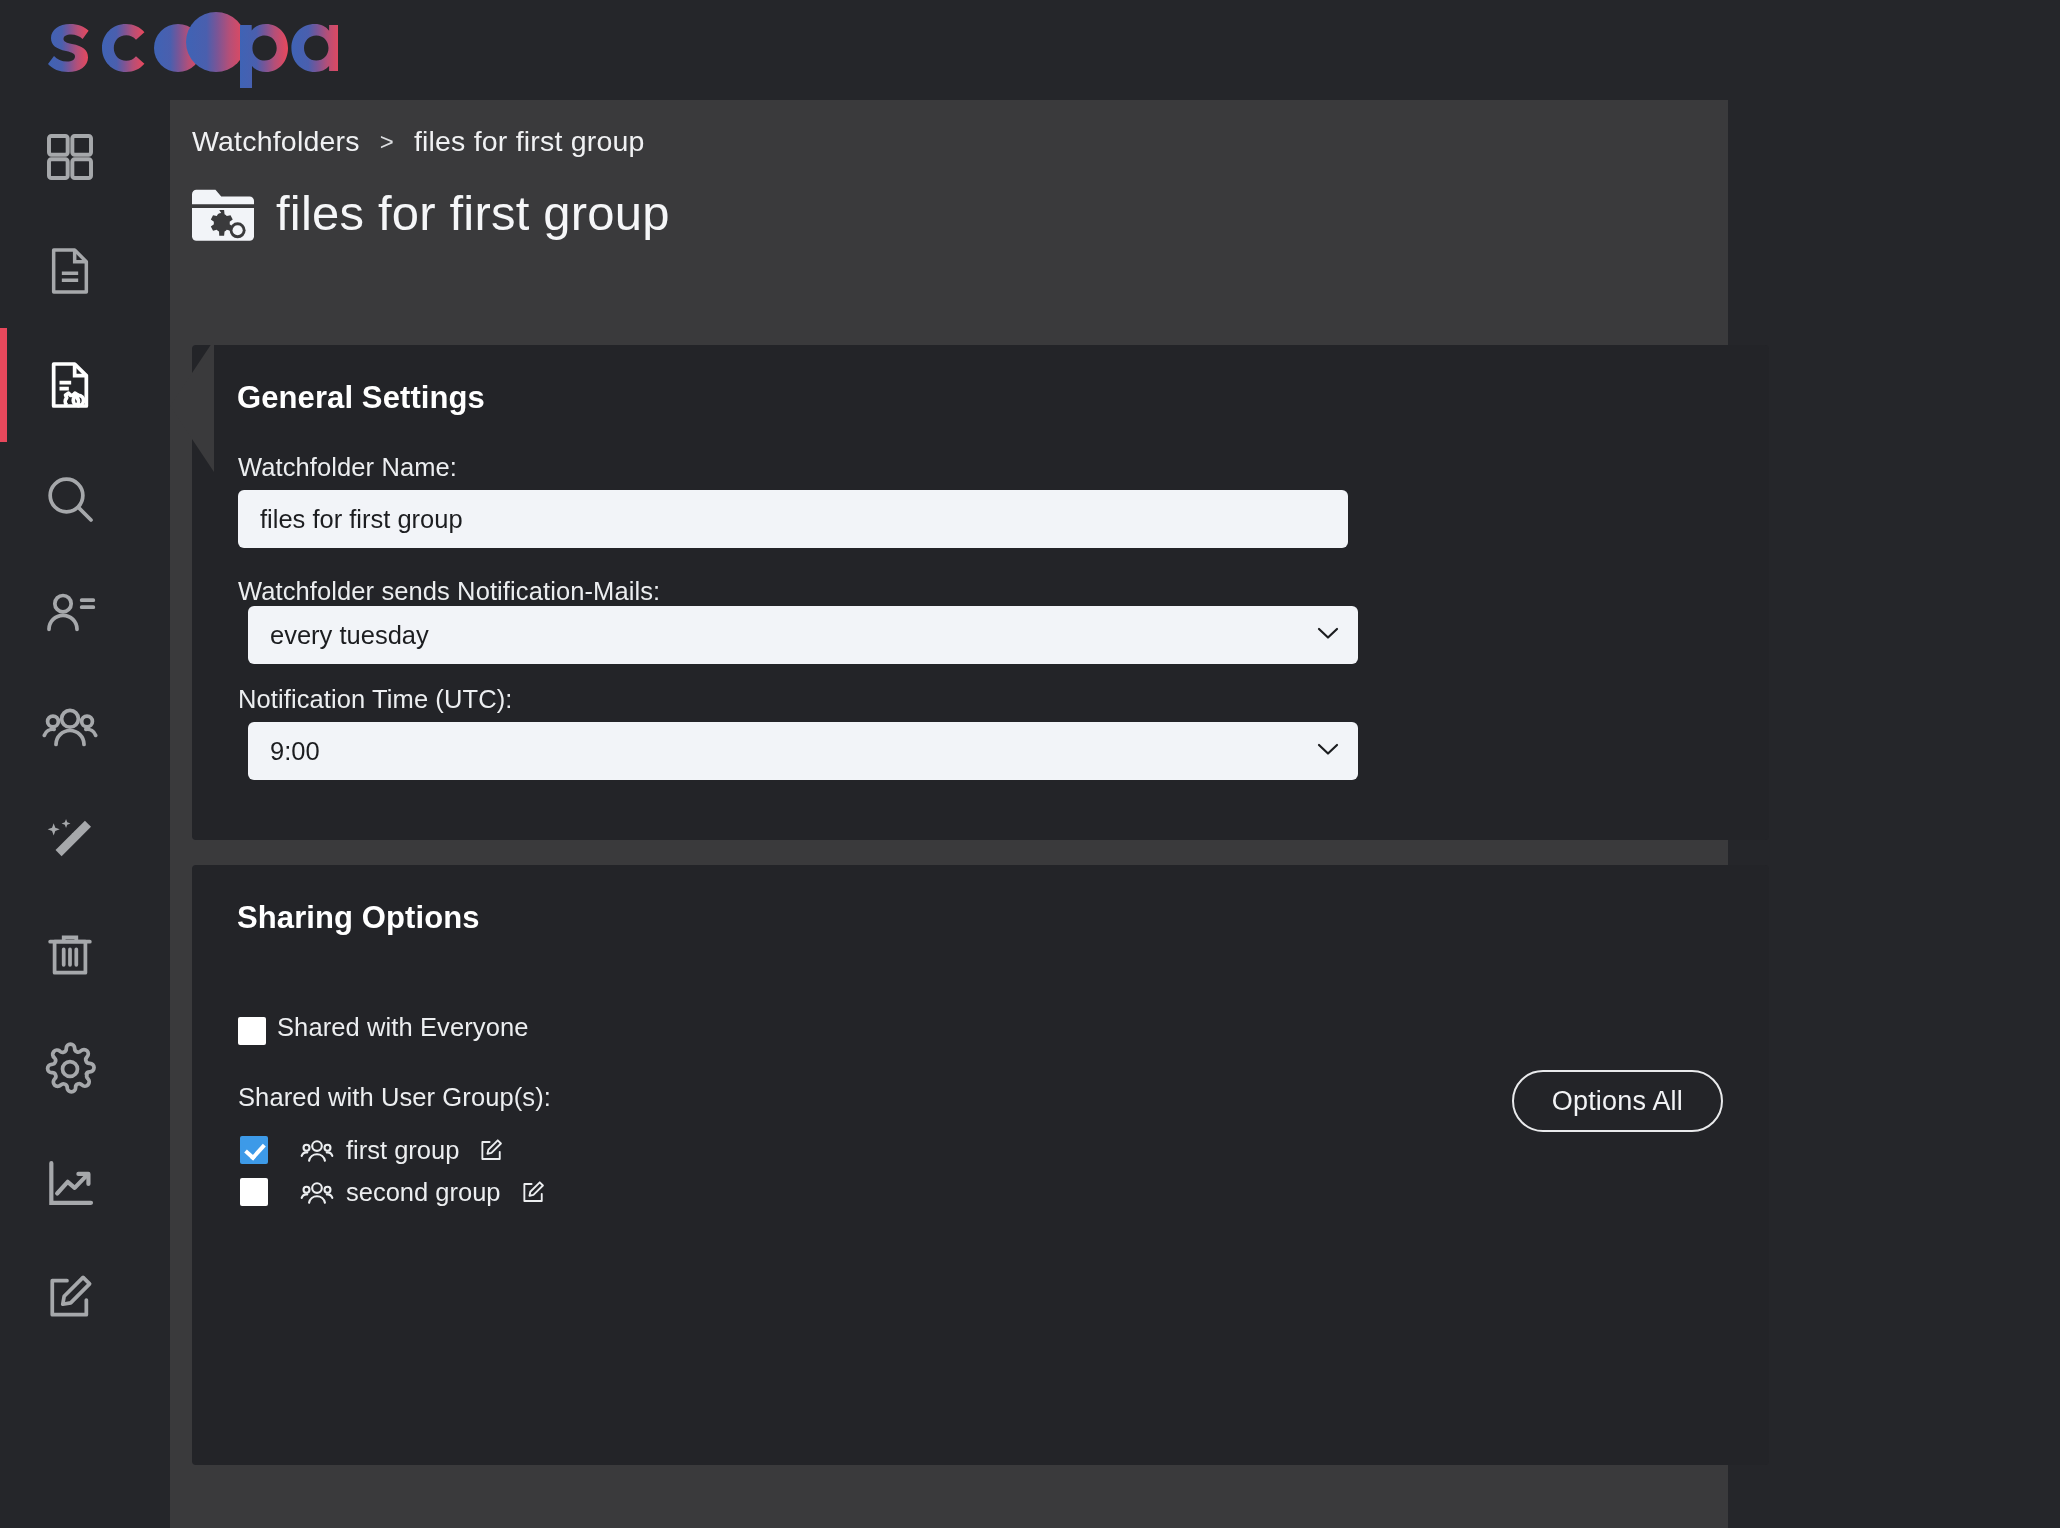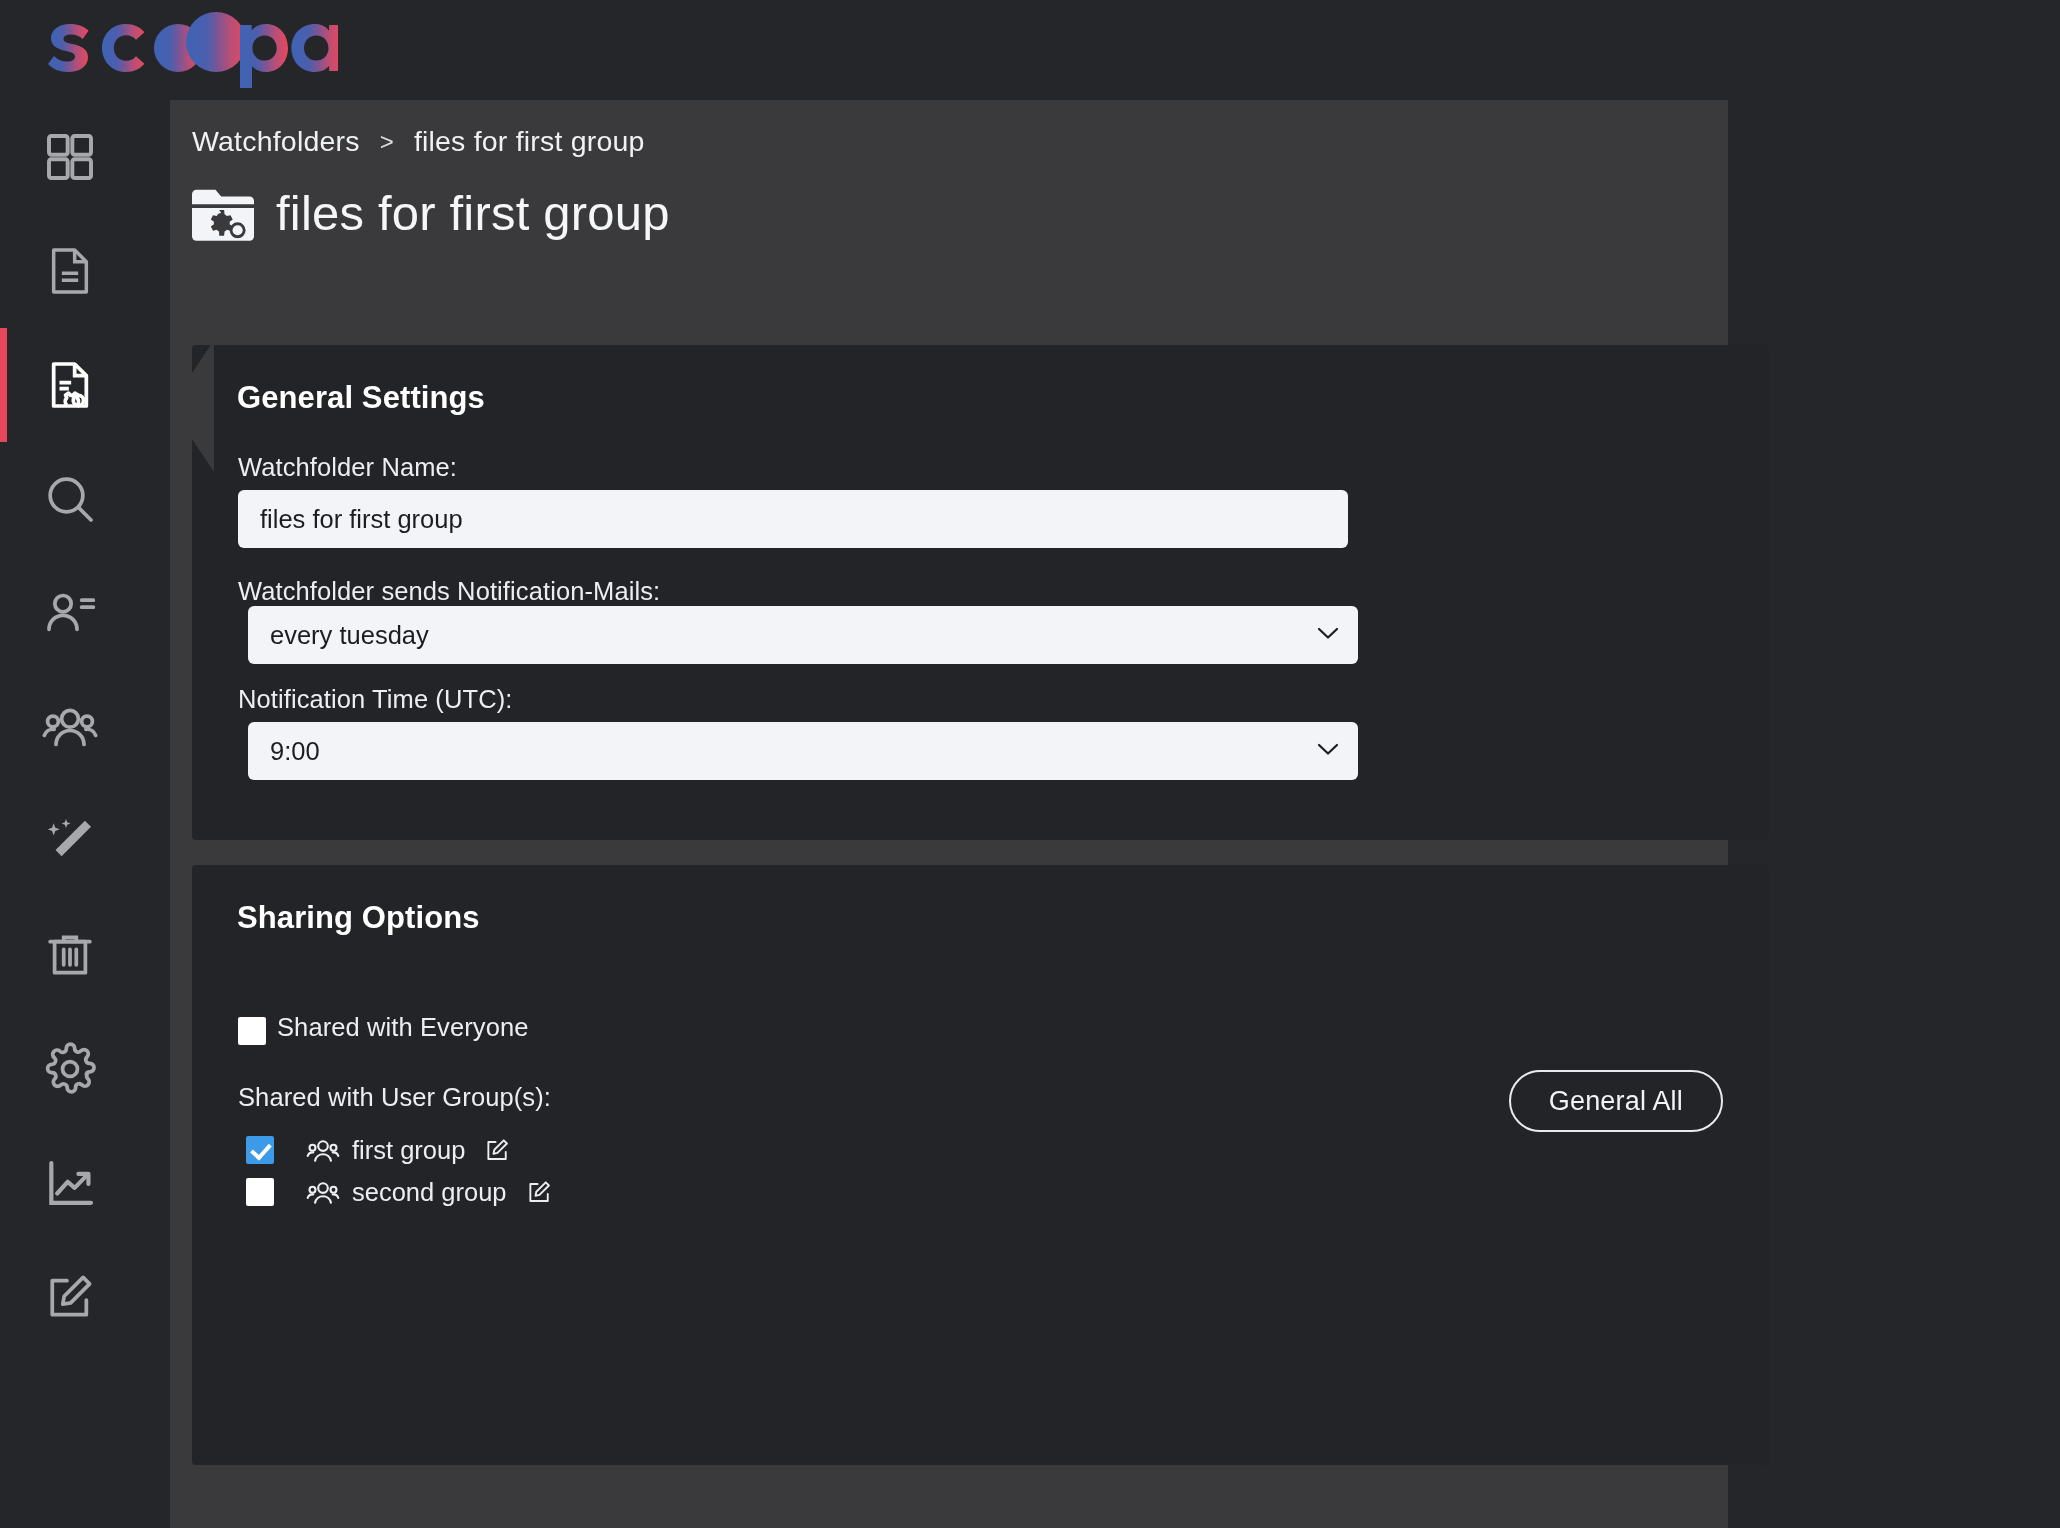--- a/index.html
+++ b/index.html
@@ -209,21 +209,21 @@
     letter-spacing: .1px;
     white-space: nowrap;
   }
 
   #chk-everyone { left: 46px; top: 152px; }
   #lbl-everyone { left: 85px; top: 148px; }
   #lbl-groups   { left: 46px; top: 218px; }
 
   .group-row {
     position: absolute;
-    left: 54px;
+    left: 48px;
     height: 42px;
     display: flex;
     align-items: center;
     gap: 0px;
   }
   #grp-0 { top: 264px; }
   #grp-1 { top: 306px; justify-content: flex-end; }
 
   .group-row .chk { position: relative; left: 0; top: 0; flex: none; }
   .group-icon { width: 34px; height: 26px; color: #eceef0; display: block; margin-left: 32px; flex: none; }
@@ -424,21 +424,21 @@
     </div>
 
     <div class="card" id="card-sharing">
       <div class="card-title">Sharing Options</div>
 
       <div class="chk" id="chk-everyone"></div>
       <div class="row-text" id="lbl-everyone">Shared with Everyone</div>
 
       <div class="row-text" id="lbl-groups">Shared with User Group(s):</div>
 
-      <button class="select-all">General All</button>
+      <button class="select-all">Options All</button>
 
       <div class="group-row" id="grp-0">
         <div class="chk checked"></div>
         <svg class="group-icon" viewBox="0 0 24 18" fill="none" stroke="currentColor" stroke-width="1.5">
           <circle cx="12" cy="6.2" r="3.4"></circle>
             <path d="M6.4 16.6a5.7 5.7 0 0 1 11.2 0" stroke-linecap="round"></path>
           <circle cx="4.6" cy="7.4" r="2.1"></circle>
             <path d="M1.2 13.2a3.7 3.7 0 0 1 3.9-2.5" stroke-linecap="round"></path>
           <circle cx="19.4" cy="7.4" r="2.1"></circle>
             <path d="M22.8 13.2a3.7 3.7 0 0 0-3.9-2.5" stroke-linecap="round"></path>

